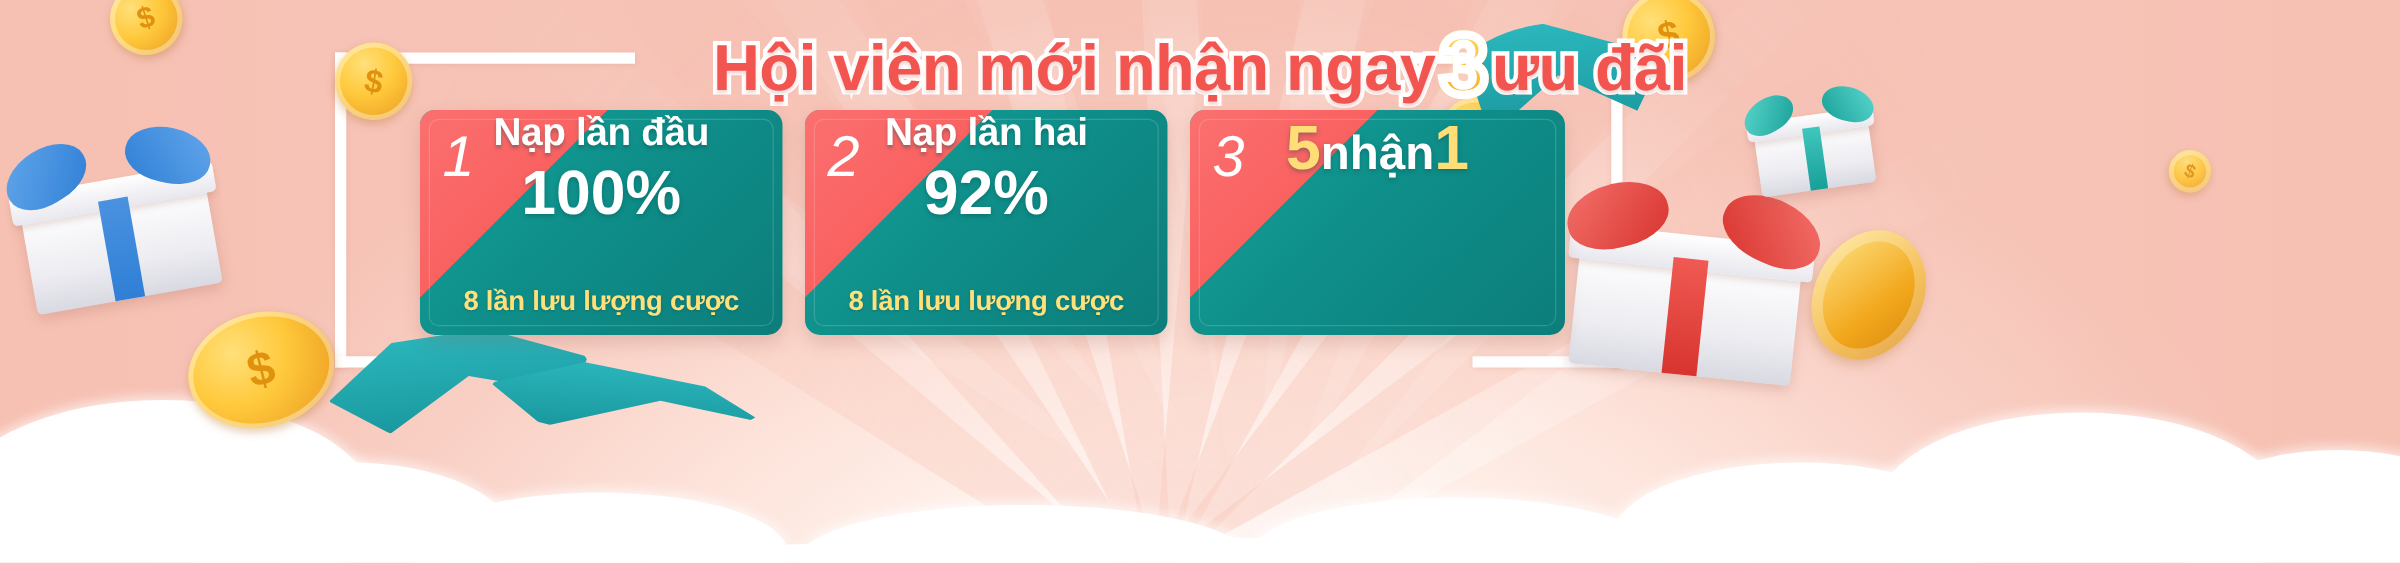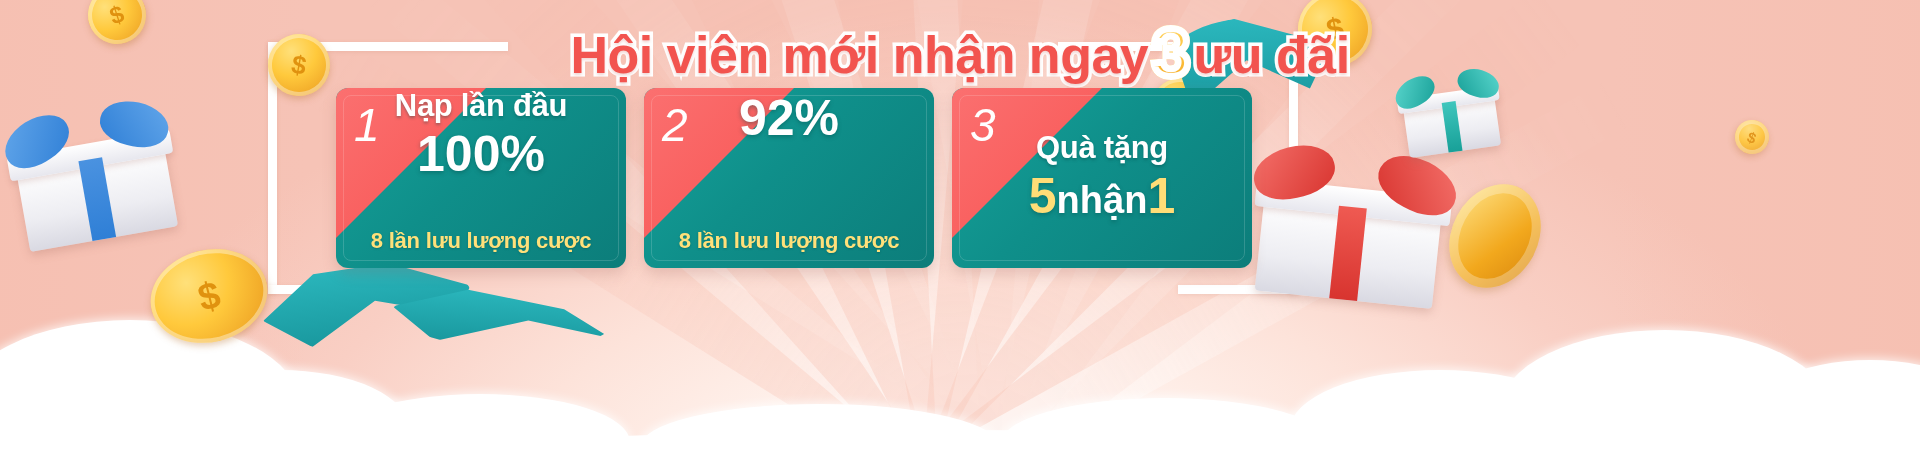--- a/index.html
+++ b/index.html
@@ -209,28 +209,28 @@
       <div class="corner"></div>
       <div class="corner-num">1</div>
       <div class="card-title">Nạp lần đầu</div>
       <div class="card-value">100%</div>
       <div class="card-note">8 lần lưu lượng cược</div>
     </div>
 
     <div class="card">
       <div class="corner"></div>
       <div class="corner-num">2</div>
+      <div class="card-title">Nạp lần hai</div>
       <div class="card-value">92%</div>
       <div class="card-note">8 lần lưu lượng cược</div>
     </div>
 
     <div class="card wide">
       <div class="corner"></div>
       <div class="corner-num">3</div>
-      <div class="card-title" style="margin-top:42px">Quà tặng</div>
       <div class="card-value">
         <span class="hl">5</span><span class="sm">nhận</span><span class="hl">1</span>
       </div>
     </div>
   </div>
 
   <div class="coin" style="left:88px; top:-14px; width:58px; height:58px; font-size:24px; transform:rotate(-18deg);">
     <span>$</span>
   </div>
   <div class="coin" style="left:268px; top:34px; width:62px; height:62px; font-size:26px; transform:rotate(10deg);">

